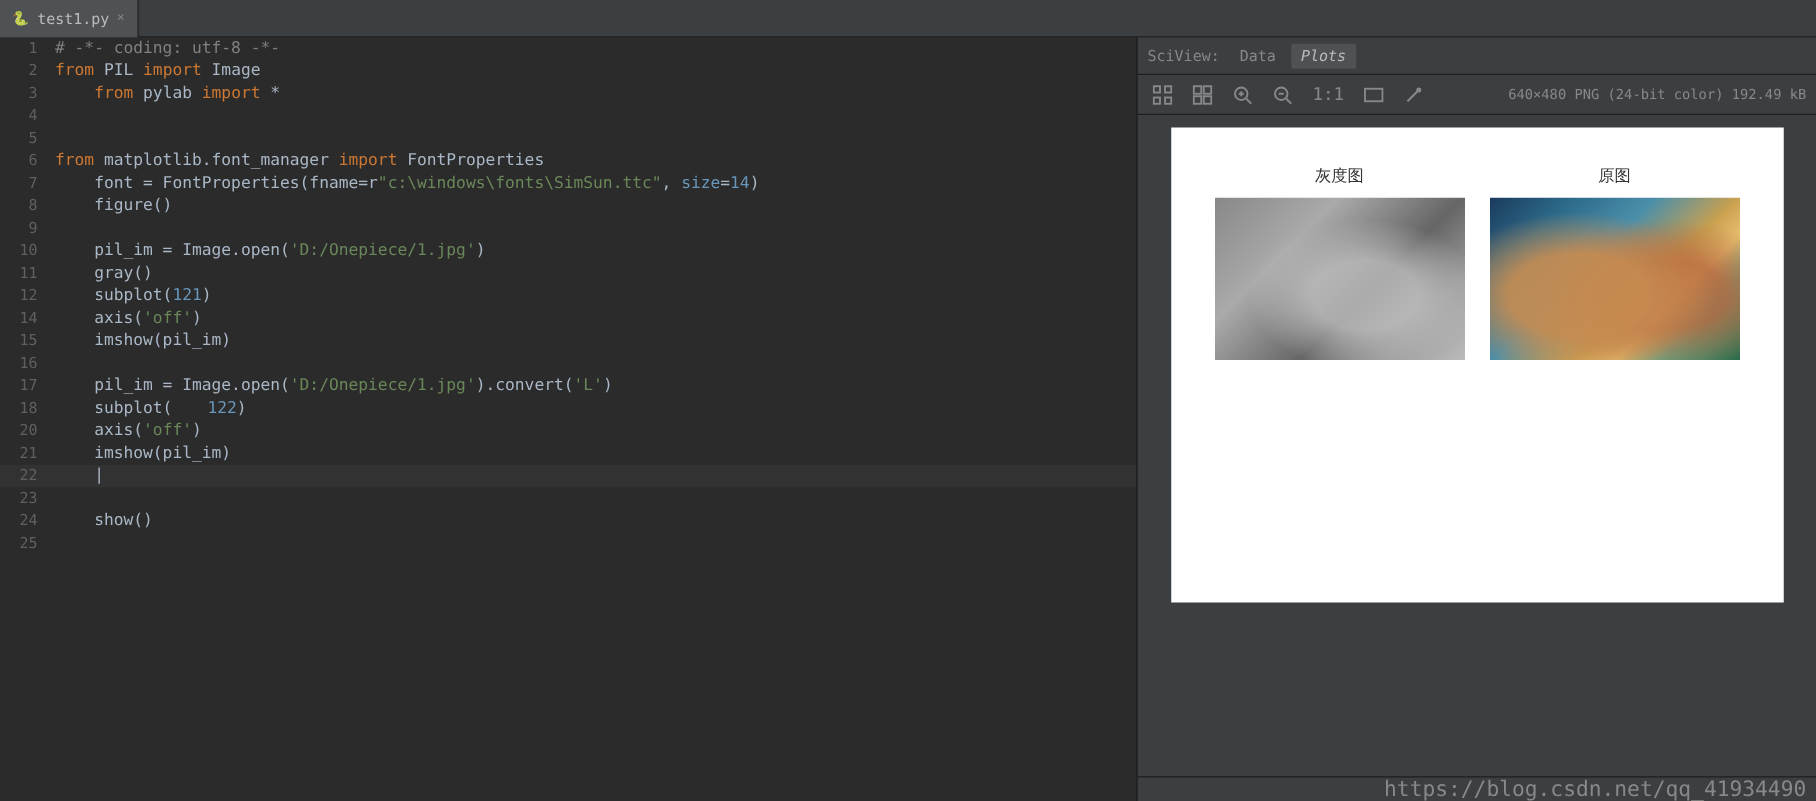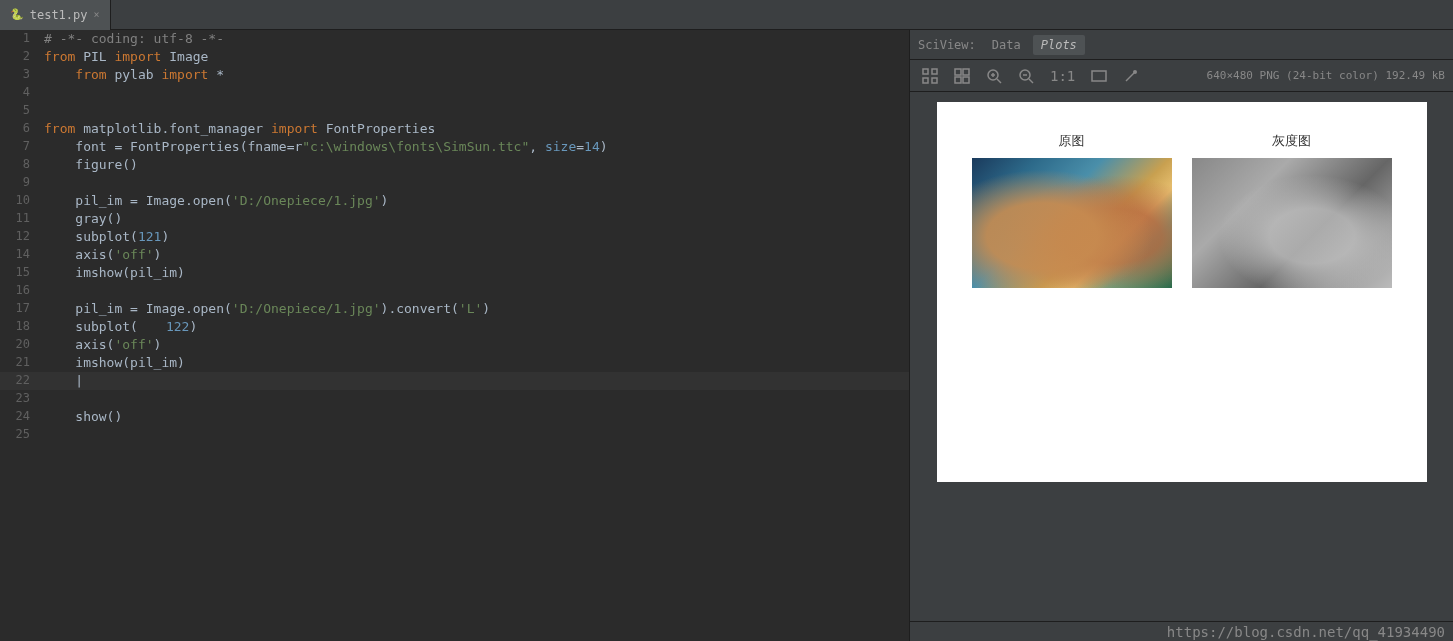--- a/index.html
+++ b/index.html
@@ -241,21 +241,21 @@
       background: #3c3f41;
       border-top: 1px solid #1e1e1e;
       display: flex;
       align-items: center;
       justify-content: flex-end;
       padding: 0 8px;
     }
 
     .footer-link {
       color: #888;
-      font-size: 14px;
+      font-size: 17px;
     }
   </style>
 </head>
 <body>
 
 <div class="tab-bar">
   <div class="tab">
     <span class="tab-icon">🐍</span>
     <span>test1.py</span>
     <span class="close-btn">×</span>
@@ -415,31 +415,31 @@
             <circle cx="12" cy="4" r="2" fill="#888"></circle>
           </svg>
       </span>
       <span class="image-info">640×480 PNG (24-bit color) 192.49 kB</span>
     </div>
 
     <div class="sciview-content">
       <div class="plot-container">
         <div class="plot-images-row">
           <div class="plot-image-col">
+            <span class="plot-title">灰度图</span>
+            <div class="plot-img-placeholder">
+              <div class="img-gray"></div>
+            </div>
+          </div>
+          <div class="plot-image-col">
             <span class="plot-title">原图</span>
             <div class="plot-img-placeholder">
               <div class="img-color"></div>
             </div>
           </div>
-          <div class="plot-image-col">
-            <span class="plot-title">灰度图</span>
-            <div class="plot-img-placeholder">
-              <div class="img-gray"></div>
-            </div>
-          </div>
         </div>
       </div>
     </div>
 
     <div class="sciview-footer">
       <span class="footer-link">https://blog.csdn.net/qq_41934490</span>
     </div>
 
   </div>
 </div>

